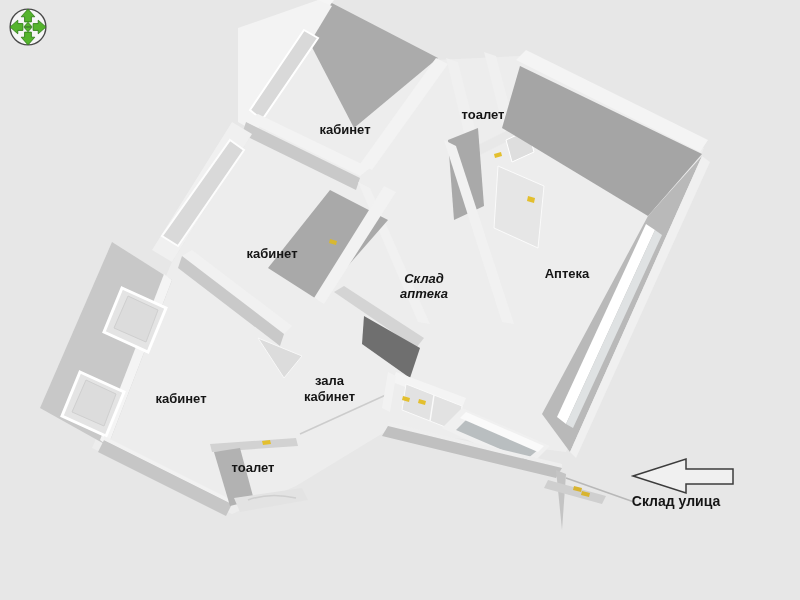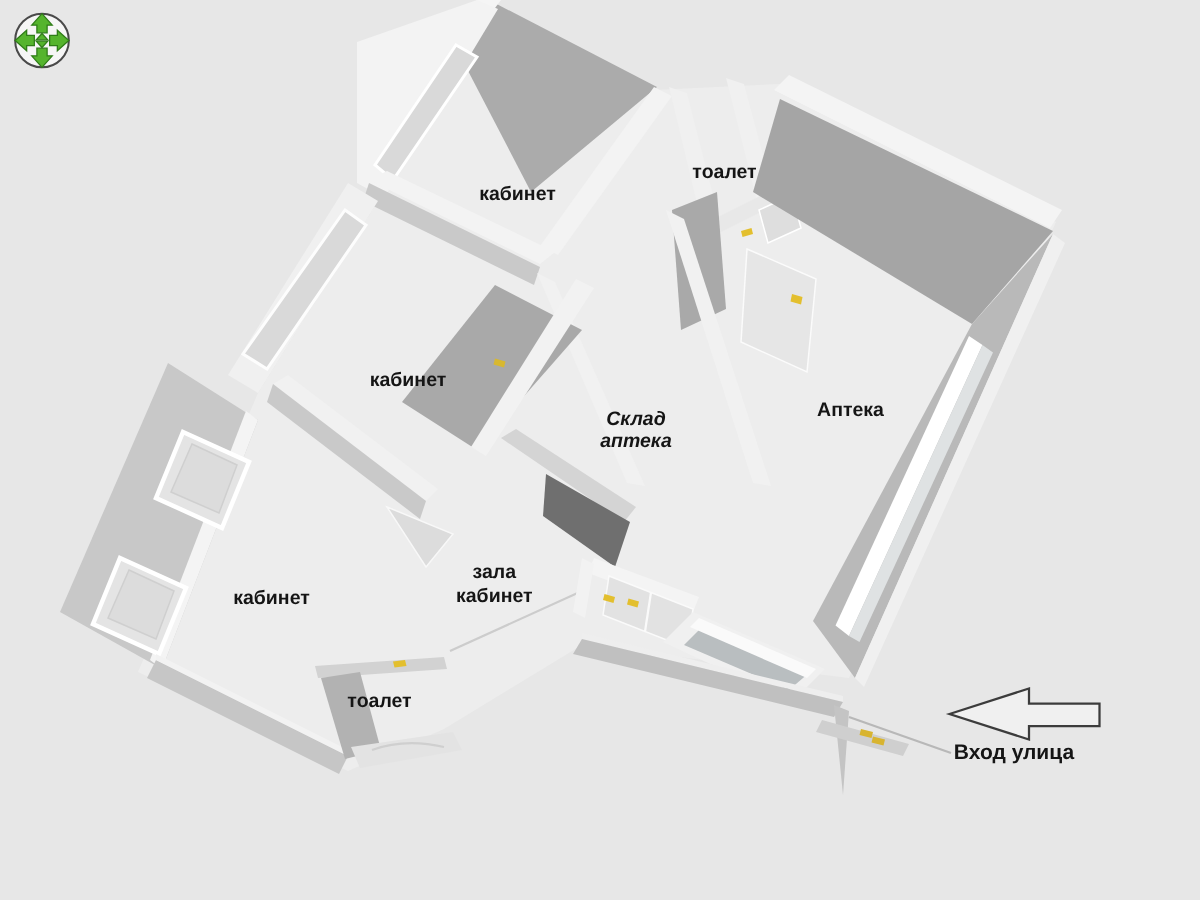--- a/index.html
+++ b/index.html
@@ -157,15 +157,15 @@
 
   <div class="room-label block" style="left:304px;top:373px;">
     <div>зала</div>
     <div>кабинет</div>
   </div>
 
   <div class="room-label" style="left:181px;top:398px;">кабинет</div>
 
   <div class="room-label" style="left:253px;top:467px;">тоалет</div>
 
-  <div class="entrance-label" style="left:676px;top:501px;">Вход улица</div>
+  <div class="entrance-label" style="left:676px;top:501px;">Склад улица</div>
 
 </div>
 
 </body></html>

